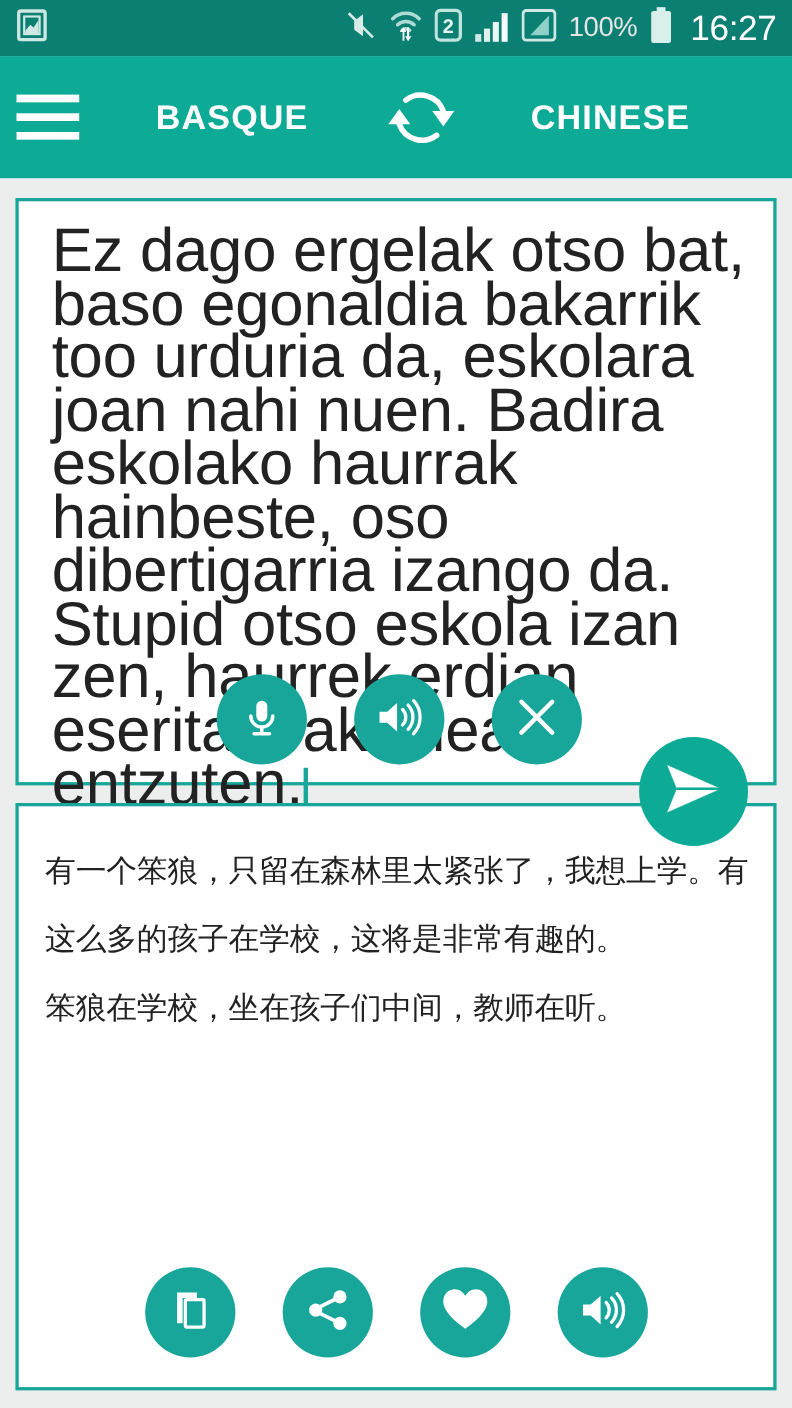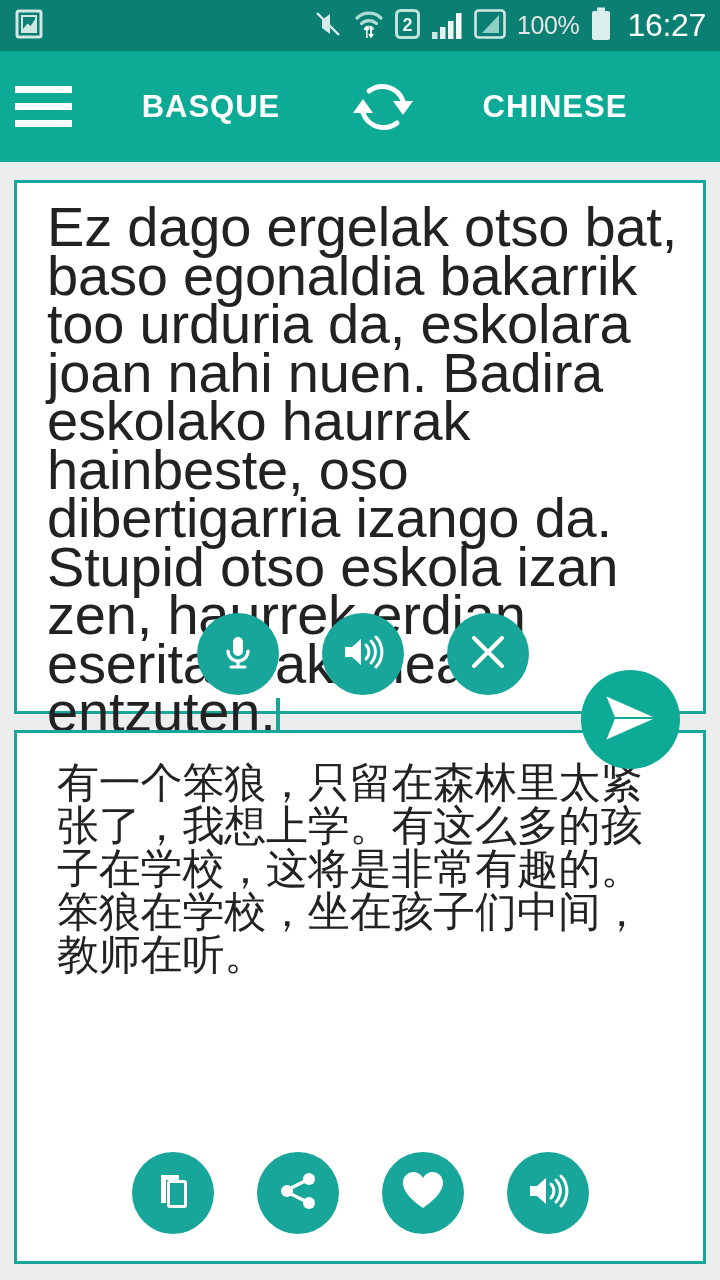--- a/index.html
+++ b/index.html
@@ -72,23 +72,23 @@
     font-size:56px;
     line-height:48.5px;
     color:#222222;
     letter-spacing:-0.2px;
     white-space:pre-wrap;
     word-wrap:break-word;
   }
   #source-text { top:20px; }
   #target-text {
     top:28px;
-    font-size:42px;
-    line-height:43px;
-    left:40px;
+    font-size:28px;
+    line-height:62px;
+    left:24px;
   }
   #caret {
     display:inline-block;
     width:4px; height:42px;
     background:#17a699;
     vertical-align:-9px;
   }
 
   
   .btn-row {

